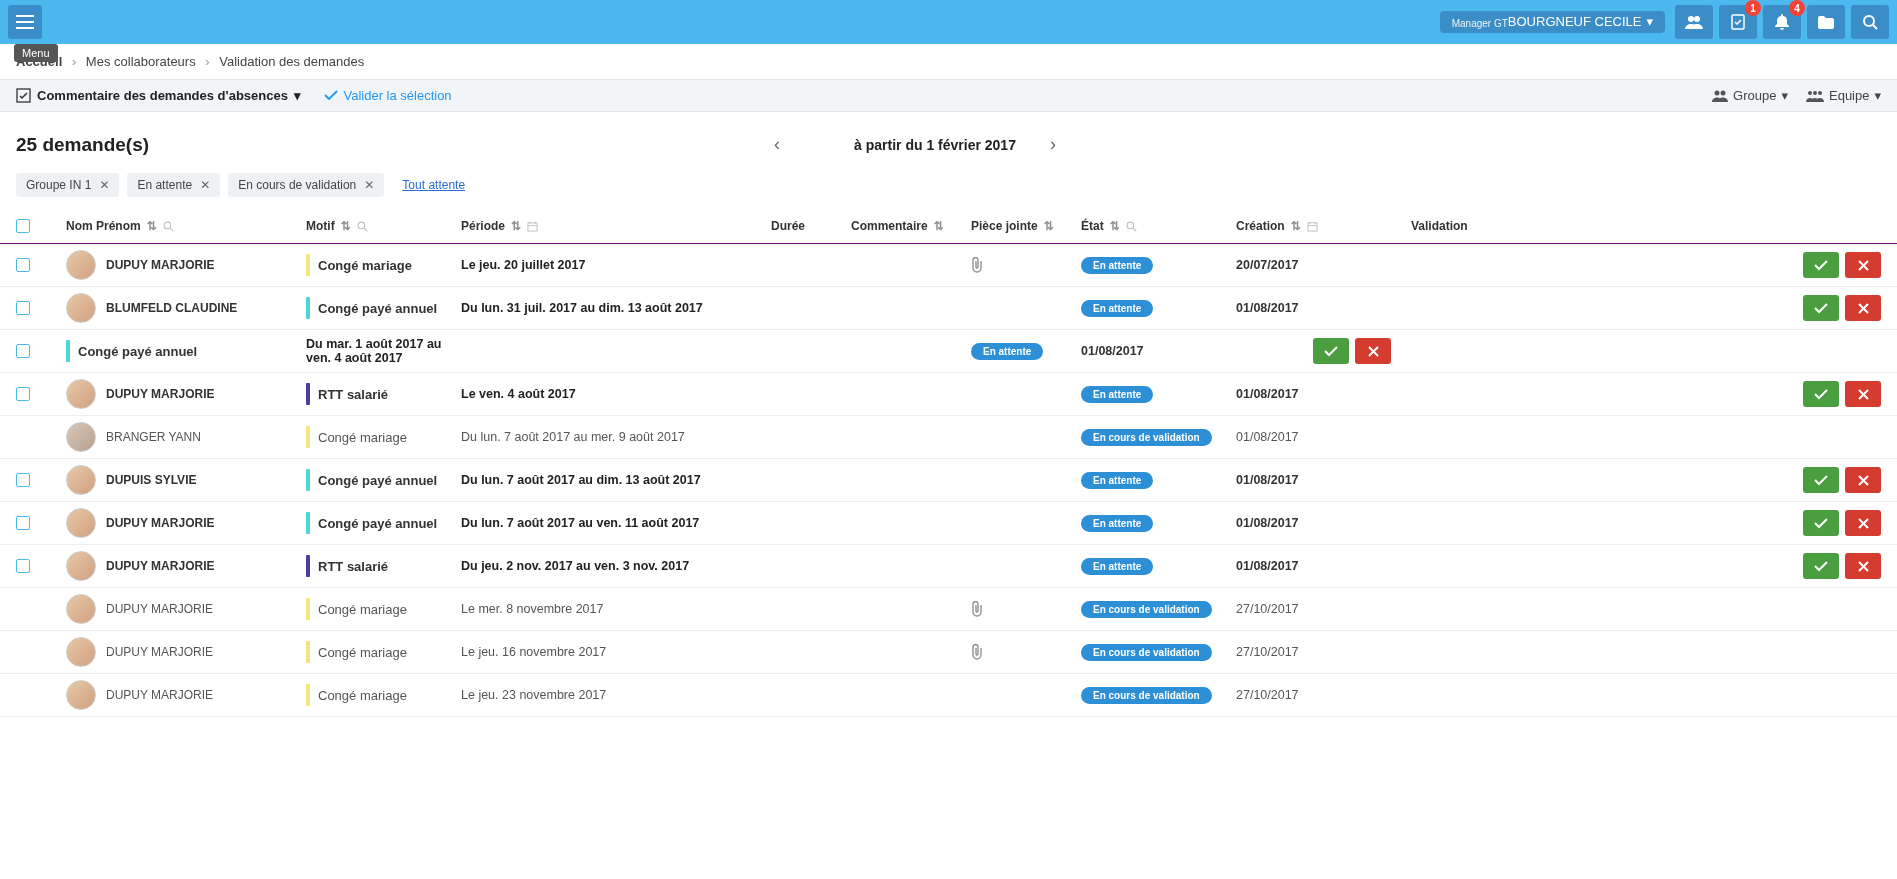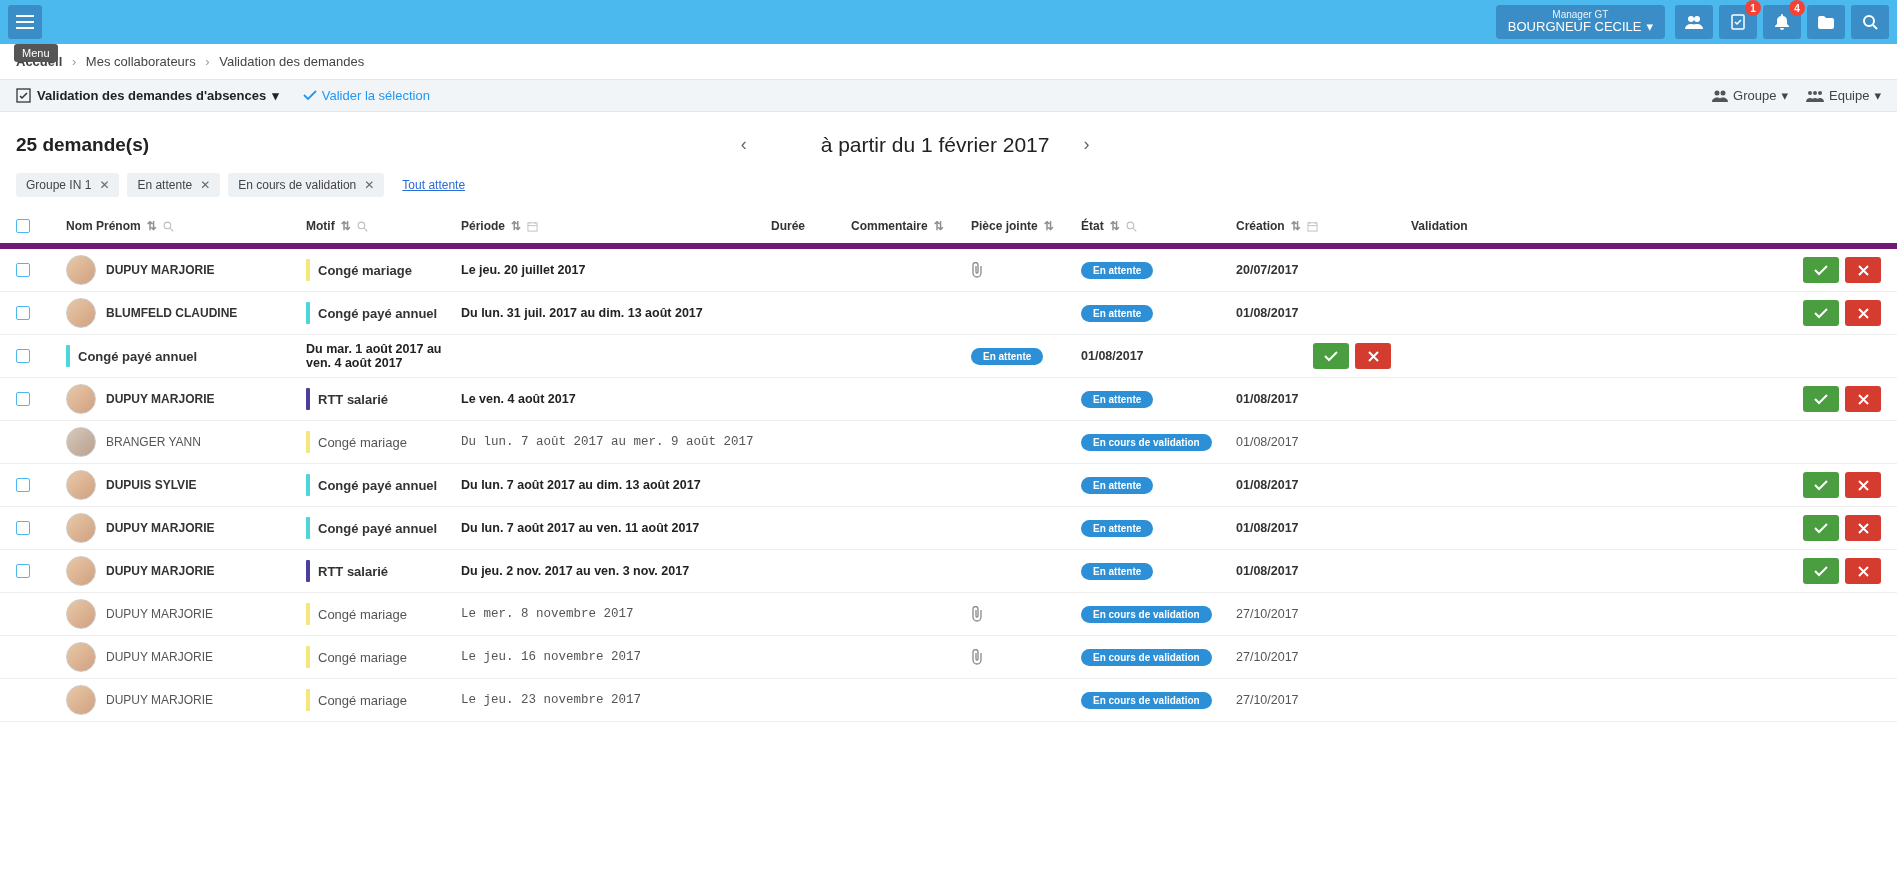--- a/index.html
+++ b/index.html
@@ -3,21 +3,21 @@
 <meta charset="utf-8">
 <style>
   * { box-sizing: border-box; margin: 0; padding: 0; }
   body { font-family: Arial, Helvetica, sans-serif; font-size: 13px; color: #333; background: #fff; }
   
   
   .topbar { background: #4cb9ee; height: 44px; display: flex; align-items: center; padding: 0 8px; color: #fff; }
   .menu-btn { width: 34px; height: 34px; background: #3a8dc6; border-radius: 3px; display: flex; align-items: center; justify-content: center; cursor: pointer; }
   .menu-tooltip { position: absolute; top: 44px; left: 14px; background: #555; color: #fff; padding: 3px 8px; border-radius: 3px; font-size: 11px; z-index: 10; }
   .topbar-spacer { flex: 1; }
-  .user-chip { background: #3a8dc6; border-radius: 4px; padding: 4px 12px; display: flex; flex-direction: column; align-items: center; line-height: 1.15; cursor: pointer; }
+  .user-chip { background: #3a8dc6; border-radius: 4px; padding: 4px 12px; display: flex; align-items: flex-end; line-height: 1.15; cursor: pointer; }
   .user-chip .role { font-size: 10px; opacity: 0.9; }
   .user-chip .name { font-size: 13px; display: flex; align-items: center; gap: 5px; }
   .topbar-icons { display: flex; gap: 6px; margin-left: 10px; }
   .top-icon { width: 38px; height: 34px; background: #3a8dc6; border-radius: 3px; display: flex; align-items: center; justify-content: center; position: relative; cursor: pointer; }
   .badge { position: absolute; top: -5px; right: -4px; background: #f44336; color: #fff; border-radius: 9px; min-width: 16px; height: 16px; font-size: 10px; display: flex; align-items: center; justify-content: center; padding: 0 3px; font-weight: bold; }
   
   
   .breadcrumb { padding: 10px 16px; font-size: 13px; color: #444; }
   .breadcrumb span { color: #444; cursor: pointer; }
   .breadcrumb .sep { color: #999; margin: 0 6px; }
@@ -29,52 +29,52 @@
   .action-main { display: flex; align-items: center; gap: 6px; font-weight: bold; color: #222; cursor: pointer; }
   .action-secondary { display: flex; align-items: center; gap: 5px; color: #2196f3; cursor: pointer; text-align: right; }
   .actionbar .right { display: flex; gap: 18px; }
   .right-filter { display: flex; align-items: center; gap: 5px; color: #444; cursor: pointer; }
   
   
   .header-row { display: flex; align-items: center; padding: 18px 16px 10px 16px; }
   .count-title { font-size: 19px; font-weight: bold; color: #222; flex: 0 0 auto; }
   .date-nav { flex: 1; display: flex; align-items: center; justify-content: center; gap: 26px; }
   .date-nav .arrow { cursor: pointer; color: #666; font-size: 18px; padding: 4px 8px; }
-  .date-title { font-size: 21px; font-weight: normal; color: #222; margin-left: 40px; }
+  .date-title { font-size: 14px; font-weight: bold; color: #222; margin-left: 40px; }
   
   
   .chips-row { padding: 4px 16px 12px 16px; display: flex; align-items: center; gap: 8px; }
   .chip { background: #eef1f4; border-radius: 3px; padding: 5px 10px; display: flex; align-items: center; gap: 8px; font-size: 12px; color: #444; }
   .chip .x { cursor: pointer; color: #666; }
   .clear-all { color: #2b6cd6; margin-left: 10px; cursor: pointer; font-size: 12px; text-decoration: underline; }
   
   
   .table { width: 100%; }
   .thead, .trow { display: grid; grid-template-columns: 50px 240px 155px 310px 80px 120px 110px 155px 155px 1fr; align-items: center; padding: 0 16px; }
-  .thead { border-bottom: 6px solid #701a75; padding-top: 10px; padding-bottom: 10px; }
+  .thead { border-bottom: 1px solid #701a75; padding-top: 10px; padding-bottom: 10px; }
   .th { font-weight: bold; color: #333; font-size: 12px; display: flex; align-items: center; gap: 6px; }
   .th .sort, .th .filter-icon { opacity: 0.55; }
   .thead .val-col { justify-content: flex-start; padding-left: 20px; }
   
   .trow { border-bottom: 1px solid #eee; min-height: 43px; padding-top: 4px; padding-bottom: 4px; }
   .checkbox { width: 14px; height: 14px; border: 1.5px solid #4cb9ee; border-radius: 2px; background: #fff; cursor: pointer; }
   .name-cell { display: flex; align-items: center; gap: 10px; }
   .avatar { width: 30px; height: 30px; border-radius: 50%; background: linear-gradient(135deg,#e8c9a8,#d0a080); border: 1px solid #ccc; flex-shrink: 0; display: flex; align-items: center; justify-content: center; overflow: hidden; }
   .avatar.male { background: linear-gradient(135deg,#d8c8b8,#b8a090); }
   .name-text { font-weight: bold; text-transform: uppercase; font-size: 12px; }
   .name-text.inprog { font-weight: normal; text-transform: uppercase; color: #555; }
   
   .motif-cell { display: flex; align-items: center; gap: 8px; }
   .motif-bar { width: 4px; height: 22px; border-radius: 1px; }
   .bar-yellow { background: #f5e67a; }
   .bar-cyan { background: #4dd5d8; }
   .bar-purple { background: #4a3f9e; }
   
   .period-text { font-size: 12.5px; font-weight: bold; color: #222; }
-  .period-text.light { font-weight: normal; color: #555; font-family: Liberation Mono, monospace; }
+  .period-text.light { font-weight: normal; color: #555; }
   
   .attach-cell { color: #888; text-align: center; }
   
   .status-pill { display: inline-block; padding: 3px 12px; border-radius: 10px; color: #fff; font-size: 10px; font-weight: bold; white-space: nowrap; }
   .pill-wait { background: #2d8fd6; }
   .pill-prog { background: #2d8fd6; }
   
   .date-cell { font-size: 12.5px; font-weight: bold; }
   .date-cell.light { font-weight: normal; color: #555; }
   
@@ -145,21 +145,21 @@
   <span>Validation des demandes</span>
 </div>
 
 <div class="actionbar">
   <div class="left">
     <div class="action-main">
       <svg width="15" height="15" viewBox="0 0 15 15">
           <rect x="1" y="1" width="13" height="13" fill="none" stroke="#333" stroke-width="1.3"></rect>
           <path d="M4 8l2 2 5-5" fill="none" stroke="#333" stroke-width="1.5"></path>
         </svg>
-      <span>Validation des demandes d'absences</span>
+      <span>Commentaire des demandes d'absences</span>
       <span>▾</span>
     </div>
     <div class="action-secondary">
       <svg width="14" height="11" viewBox="0 0 14 11">
           <path d="M1 5l4 4L13 1" fill="none" stroke="#2196f3" stroke-width="1.8"></path>
         </svg>
       <span>Valider la sélection</span>
     </div>
   </div>
   <div class="right">

